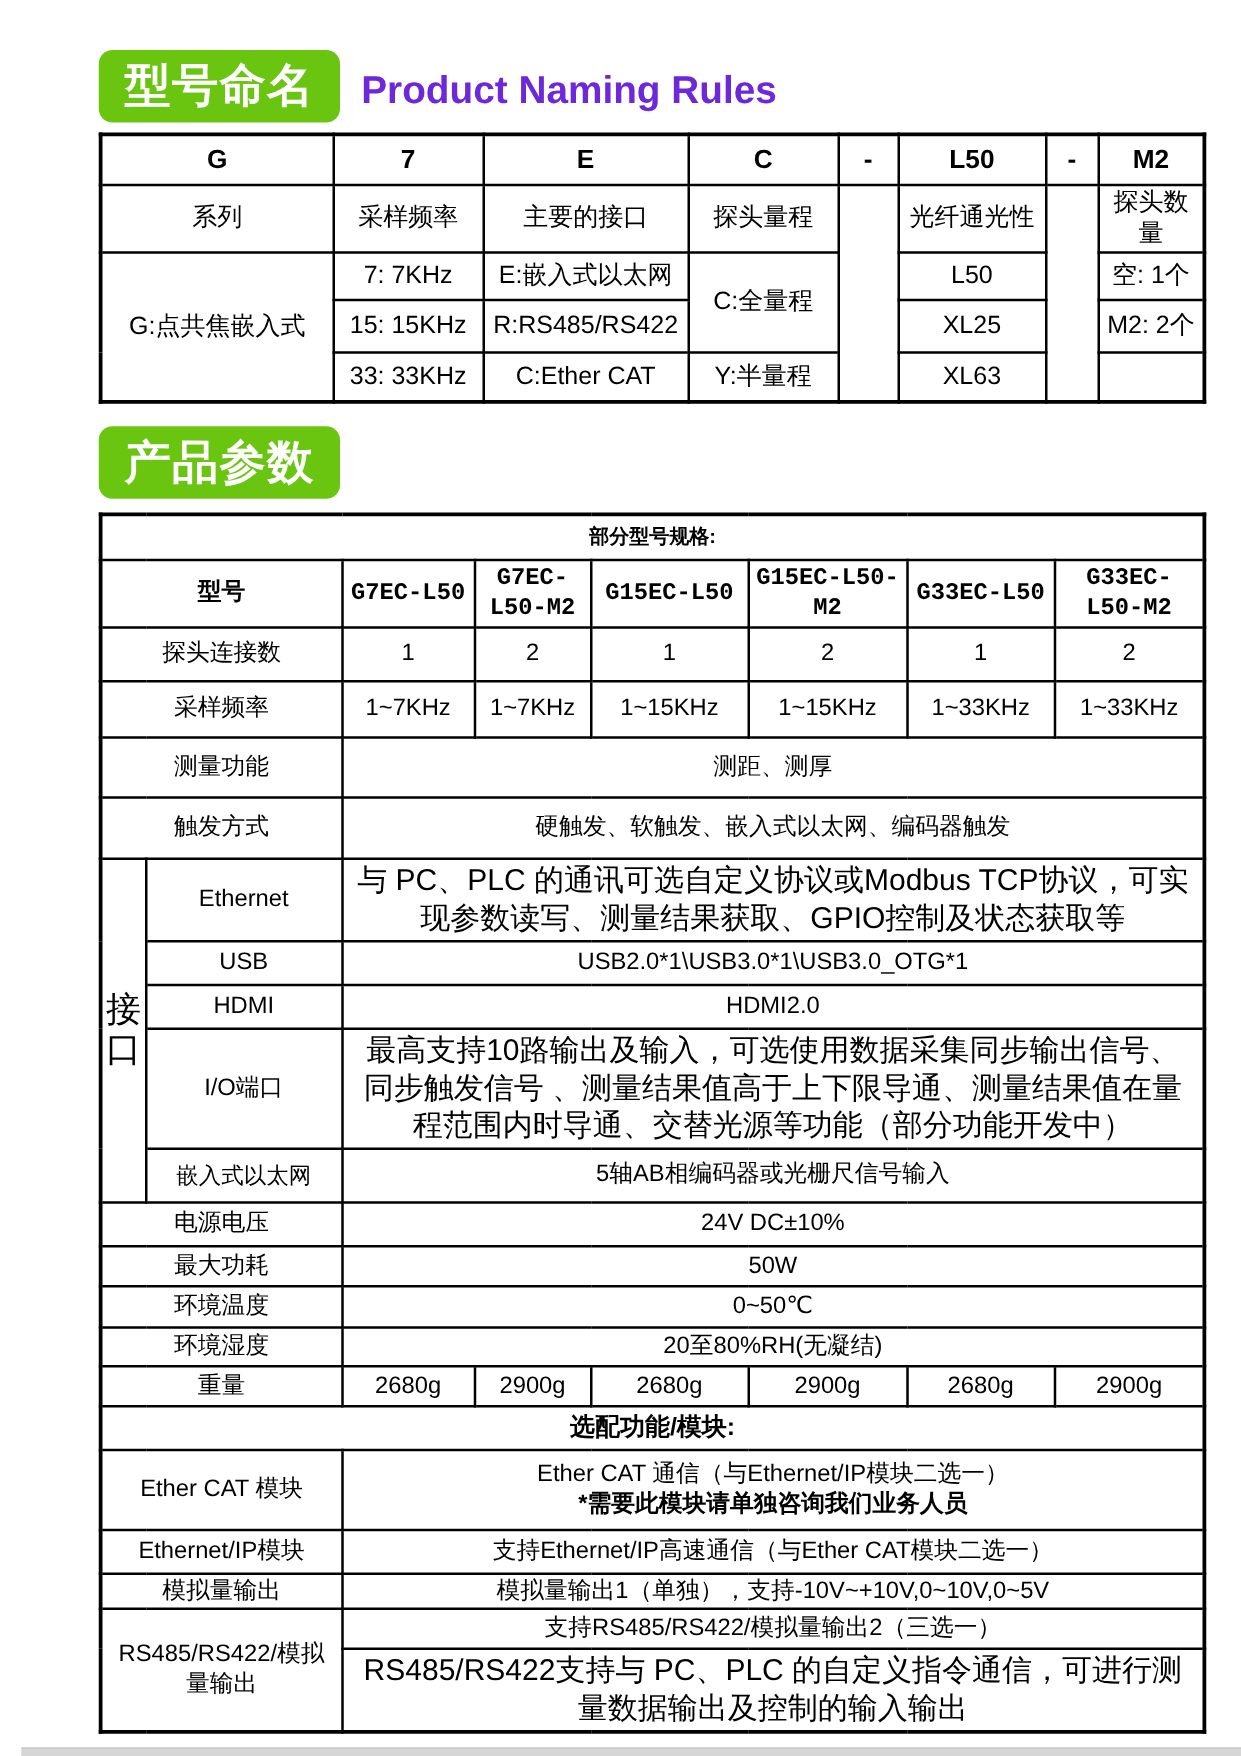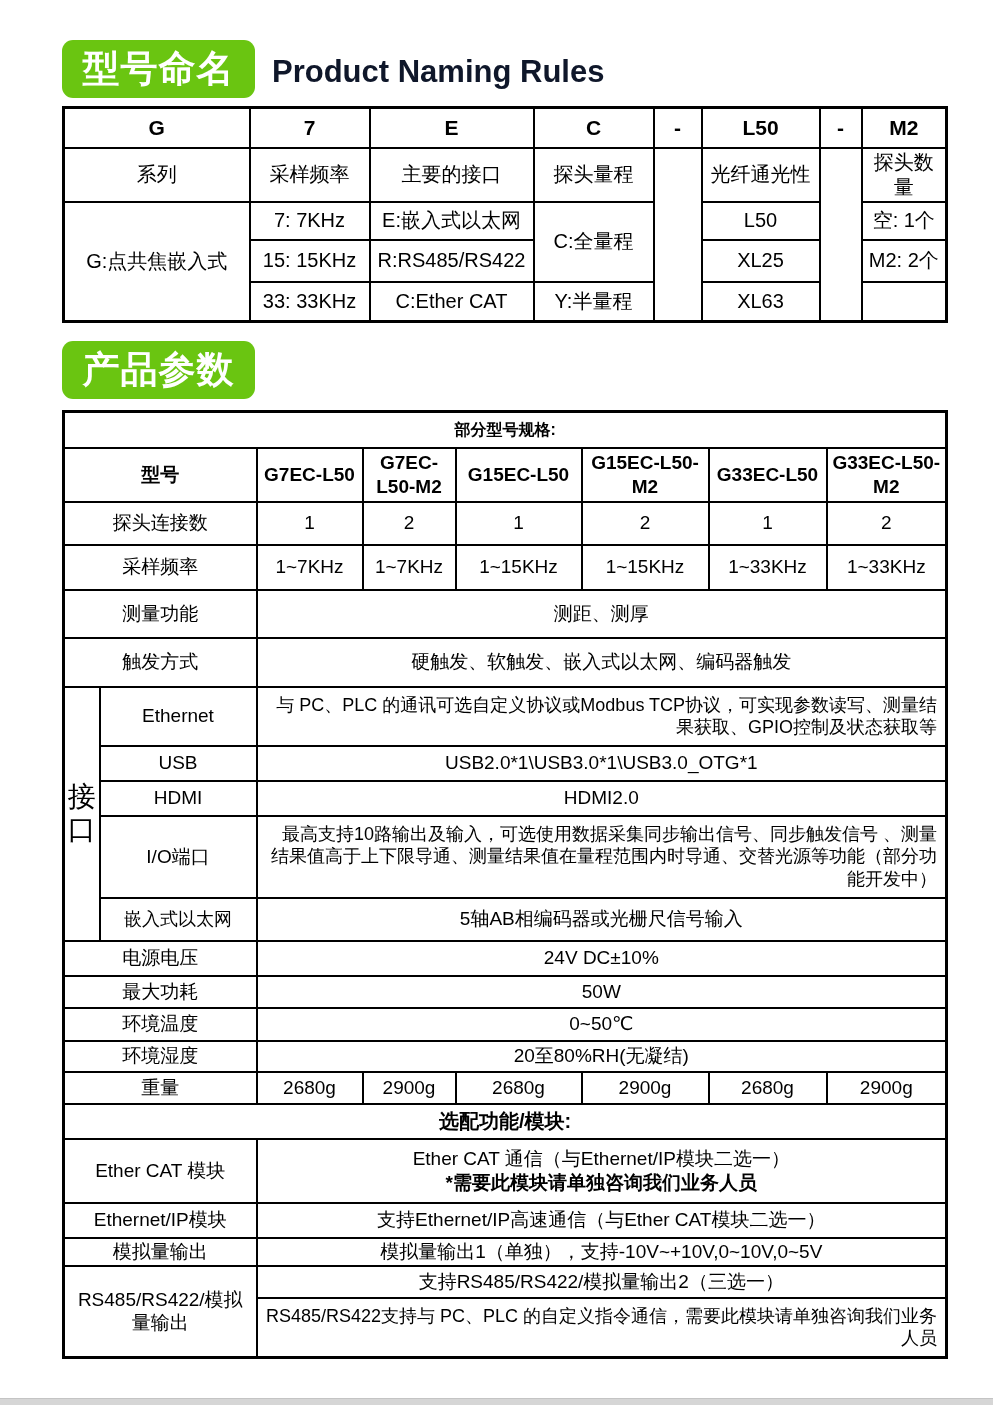--- a/index.html
+++ b/index.html
@@ -1,41 +1,41 @@
 <!DOCTYPE html>
 <html><head>
 <meta charset="utf-8">
 <style>
   * { margin:0; padding:0; box-sizing:border-box; }
   body { background:#ffffff; }
   .page {
     position:relative; width:920px; height:1405px; background:#ffffff;
-    font-family:"Liberation Sans","DejaVu Sans",sans-serif; color:#000;
+    font-family:"Liberation Sans","DejaVu Sans",sans-serif; color:#000;margin-left:17px;
   }
   .badge {
     position:absolute; left:62px; width:193px; height:58px;
     background:#6AC511; color:#ffffff; font-weight:bold; font-size:37px;
     border-radius:11px; display:flex; align-items:center; justify-content:center;
     letter-spacing:1px;
   }
   .sec-title {
-    position:absolute; left:272px; font-size:31px; font-weight:600; color:#0f172a;
+    position:absolute; left:272px; font-size:31px; font-weight:600; color:#6d28d9;
   }
   table { position:absolute; left:62px; border-collapse:collapse; table-layout:fixed;
           width:883px; background:#ffffff; }
   table, td { border:2px solid #000; }
   table { border-width:3px; }
   td { text-align:center; vertical-align:middle; padding:1px 4px; font-size:19px; line-height:1.25; overflow:hidden; }
   .t1 { top:106px; }
   .t1 .hdr td { font-weight:bold; font-size:21px; }
   .t1 td { font-size:20px; }
   .t2 { top:410px; }
   .b { font-weight:bold; }
   .models td { font-weight:bold; word-wrap:break-word; }
-  .small { font-size:18px; padding:2px 8px;text-align:right; }
+  .small { font-size:24px; padding:2px 8px; }
   .vlabel { font-size:28px; padding:0 2px; line-height:1.15; word-break:break-all; }
   .bottom-strip {
     position:absolute; left:0; bottom:0; width:993px; height:7px;
     background:#d6d6d6; border-top:1px solid #c4c4c4;
   }
 </style>
 </head>
 <body>
 
 <div class="page">
@@ -109,21 +109,21 @@
         <col style="width:93px">
         <col style="width:126px">
       <col style="width:127px">
         <col style="width:118px">
         <col style="width:120px">
     </colgroup>
     <tbody>
         <tr style="height:36px;">
       <td colspan="8" class="b" style="font-size:16px;">部分型号规格:</td>
     </tr>
-    <tr class="models" style="height:54px;">
+    <tr class="models" style="height:54px;font-family:Liberation Mono, monospace;">
       <td colspan="2">型号</td>
       <td>G7EC-L50</td>
       <td>G7EC-L50-M2</td>
       <td>G15EC-L50</td>
       <td>G15EC-L50-M2</td>
       <td>G33EC-L50</td>
       <td>G33EC-L50-M2</td>
     </tr>
     <tr style="height:43px;">
       <td colspan="2">探头连接数</td>
@@ -213,19 +213,19 @@
     </tr>
     <tr style="height:28px;">
       <td colspan="2">模拟量输出</td>
       <td colspan="6">模拟量输出1（单独），支持-10V~+10V,0~10V,0~5V</td>
     </tr>
     <tr style="height:32px;">
       <td colspan="2" rowspan="2">RS485/RS422/模拟量输出</td>
       <td colspan="6">支持RS485/RS422/模拟量输出2（三选一）</td>
     </tr>
     <tr style="height:60px;">
-      <td colspan="6" class="small">RS485/RS422支持与 PC、PLC 的自定义指令通信，需要此模块请单独咨询我们业务人员</td>
+      <td colspan="6" class="small">RS485/RS422支持与 PC、PLC 的自定义指令通信，可进行测量数据输出及控制的输入输出</td>
     </tr>
   </tbody>
     </table>
 
   <div class="bottom-strip"></div>
 </div>
 
 </body></html>

